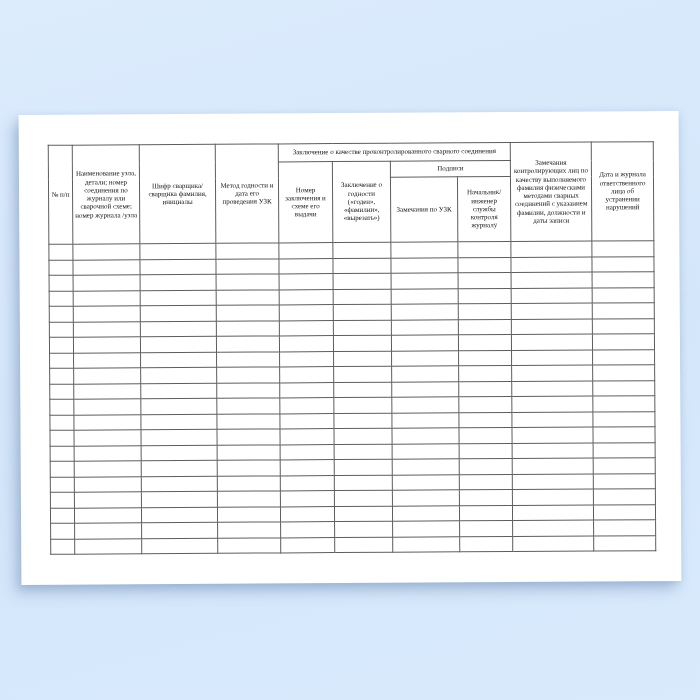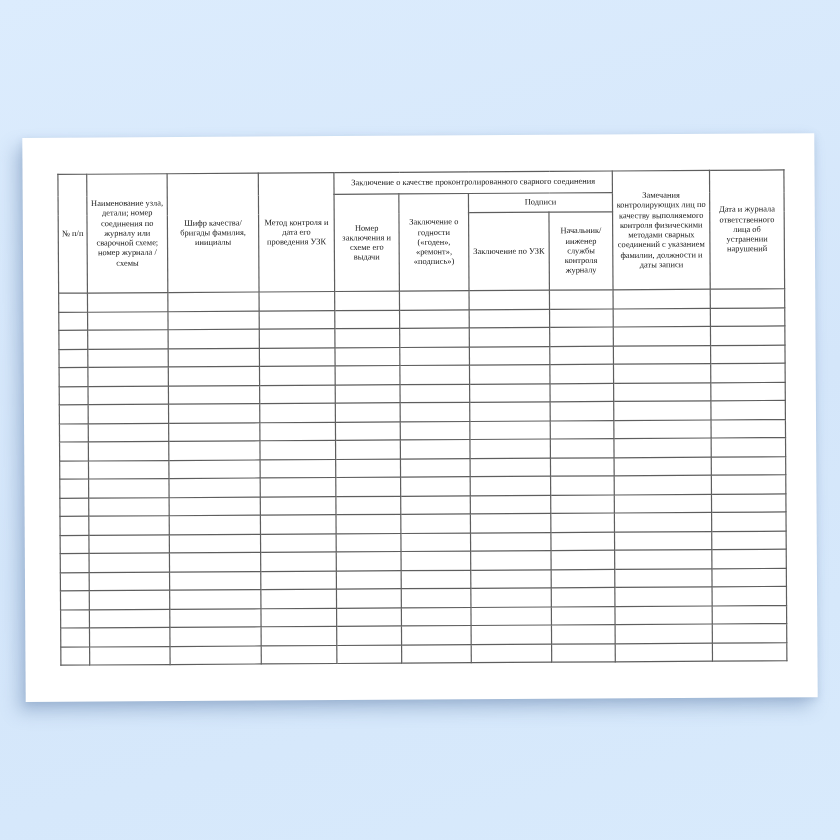--- a/index.html
+++ b/index.html
@@ -48,34 +48,34 @@
         <col class="c5">
       <col class="c6">
         <col class="c7">
         <col class="c8">
         <col class="c9">
         <col class="c10">
     </colgroup>
     <thead>
       <tr class="hr1">
         <th rowspan="3">№ п/п</th>
-        <th rowspan="3">Наименование узла, детали; номер соединения по журналу или сварочной схеме; номер журнала /схемы</th>
-        <th rowspan="3">Шифр качества/бригады фамилия, инициалы</th>
-        <th rowspan="3">Метод контроля и дата его проведения УЗК</th>
+        <th rowspan="3">Наименование узла, детали; номер соединения по журналу или сварочной схеме; номер журнала /узла</th>
+        <th rowspan="3">Шифр сварщика/сварщика фамилия, инициалы</th>
+        <th rowspan="3">Метод годности и дата его проведения УЗК</th>
         <th colspan="4">Заключение о качестве проконтролированного сварного соединения</th>
-        <th rowspan="3">Замечания контролирующих лиц по качеству выполняемого контроля физическими методами сварных соединений с указанием фамилии, должности и даты записи</th>
+        <th rowspan="3">Замечания контролирующих лиц по качеству выполняемого фамилия физическими методами сварных соединений с указанием фамилии, должности и даты записи</th>
         <th rowspan="3">Дата и журнала ответственного лица об устранении нарушений</th>
       </tr>
       <tr class="hr2">
         <th rowspan="2">Номер заключения и схеме его выдачи</th>
-        <th rowspan="2">Заключение о годности («годен», «ремонт», «подпись»)</th>
+        <th rowspan="2">Заключение о годности («годен», «фамилии», «вырезать»)</th>
         <th colspan="2">Подписи</th>
       </tr>
       <tr class="hr3">
-        <th>Заключение по УЗК</th>
+        <th>Замечания по УЗК</th>
         <th>Начальник/ инженер службы контроля журналу</th>
       </tr>
     </thead>
     <tbody class="rows">
         <tr>
           <td></td>
           <td></td>
           <td></td>
           <td></td>
           <td></td>

